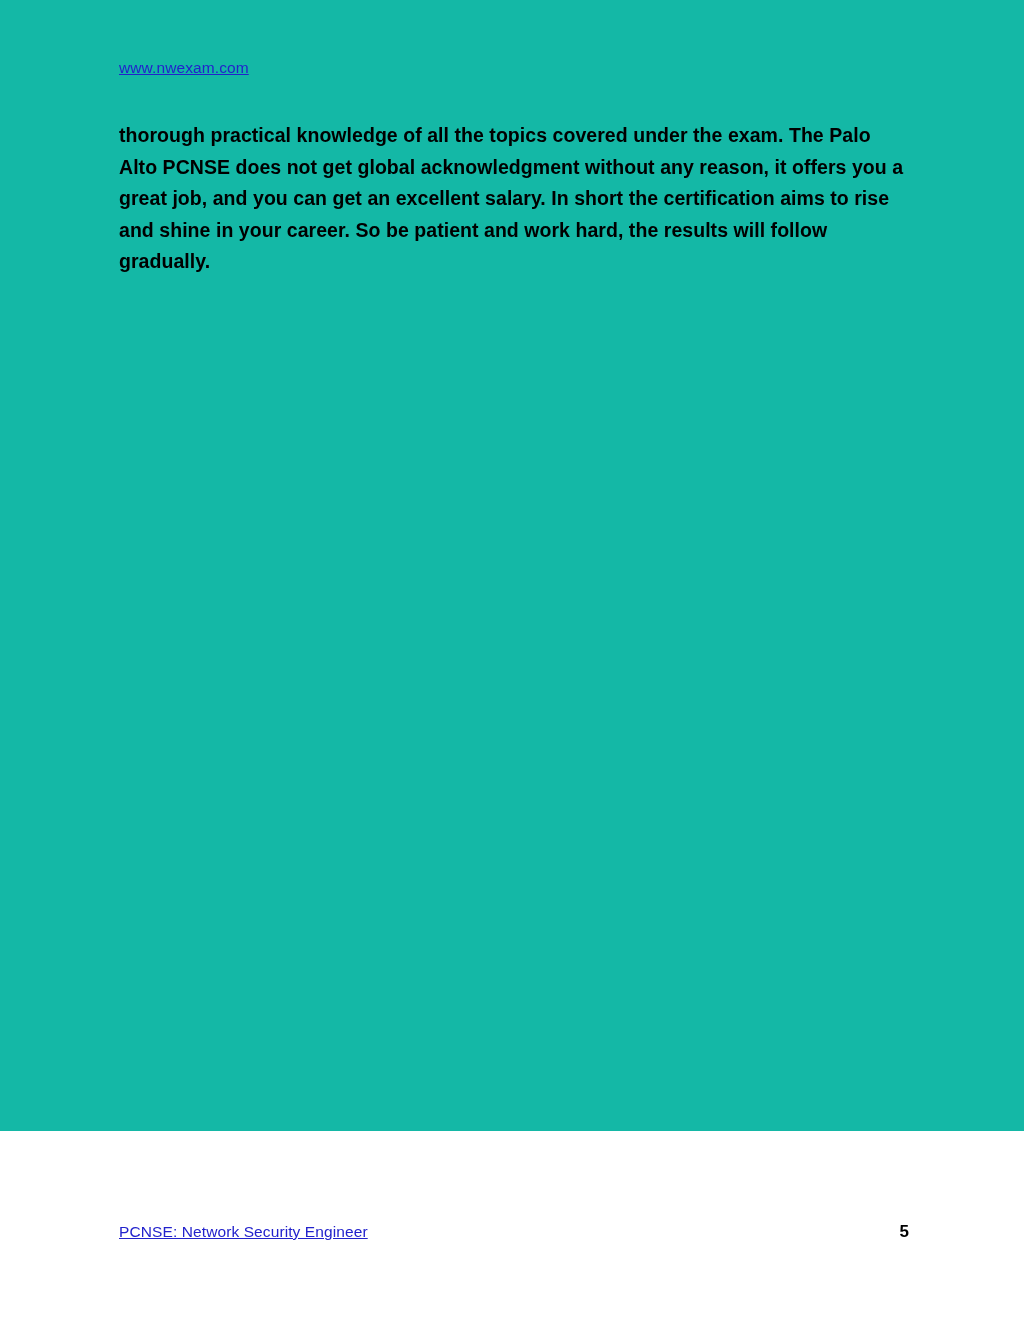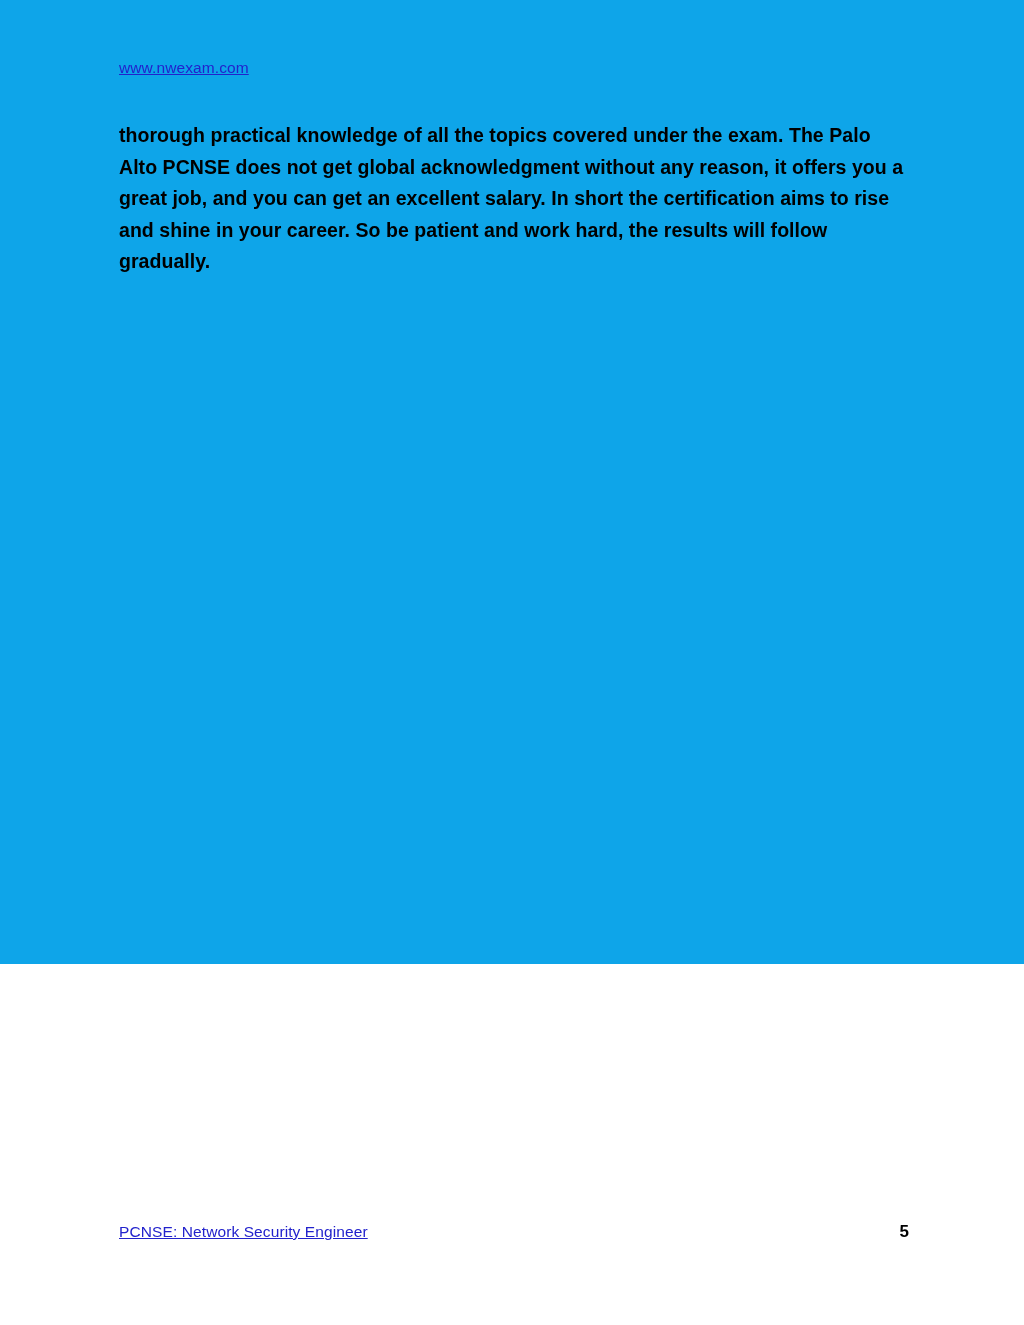--- a/index.html
+++ b/index.html
@@ -10,22 +10,22 @@
     width: 1024px;
     height: 1325px;
     background: #ffffff;
     font-family: "Liberation Sans", sans-serif;
     color: #000000;
     overflow: hidden;
   }
   .page {
     position: relative;
     width: 1024px;
-    height: 964px;
-    background: #0ea5e9;
+    height: 1131px;
+    background: #14b8a6;
     box-sizing: border-box;
   }
   .header-link {
     position: absolute;
     left: 119px;
     top: 59px;
     font-size: 15.5px;
     color: #2222cc;
     text-decoration: underline;
     letter-spacing: 0.1px;

